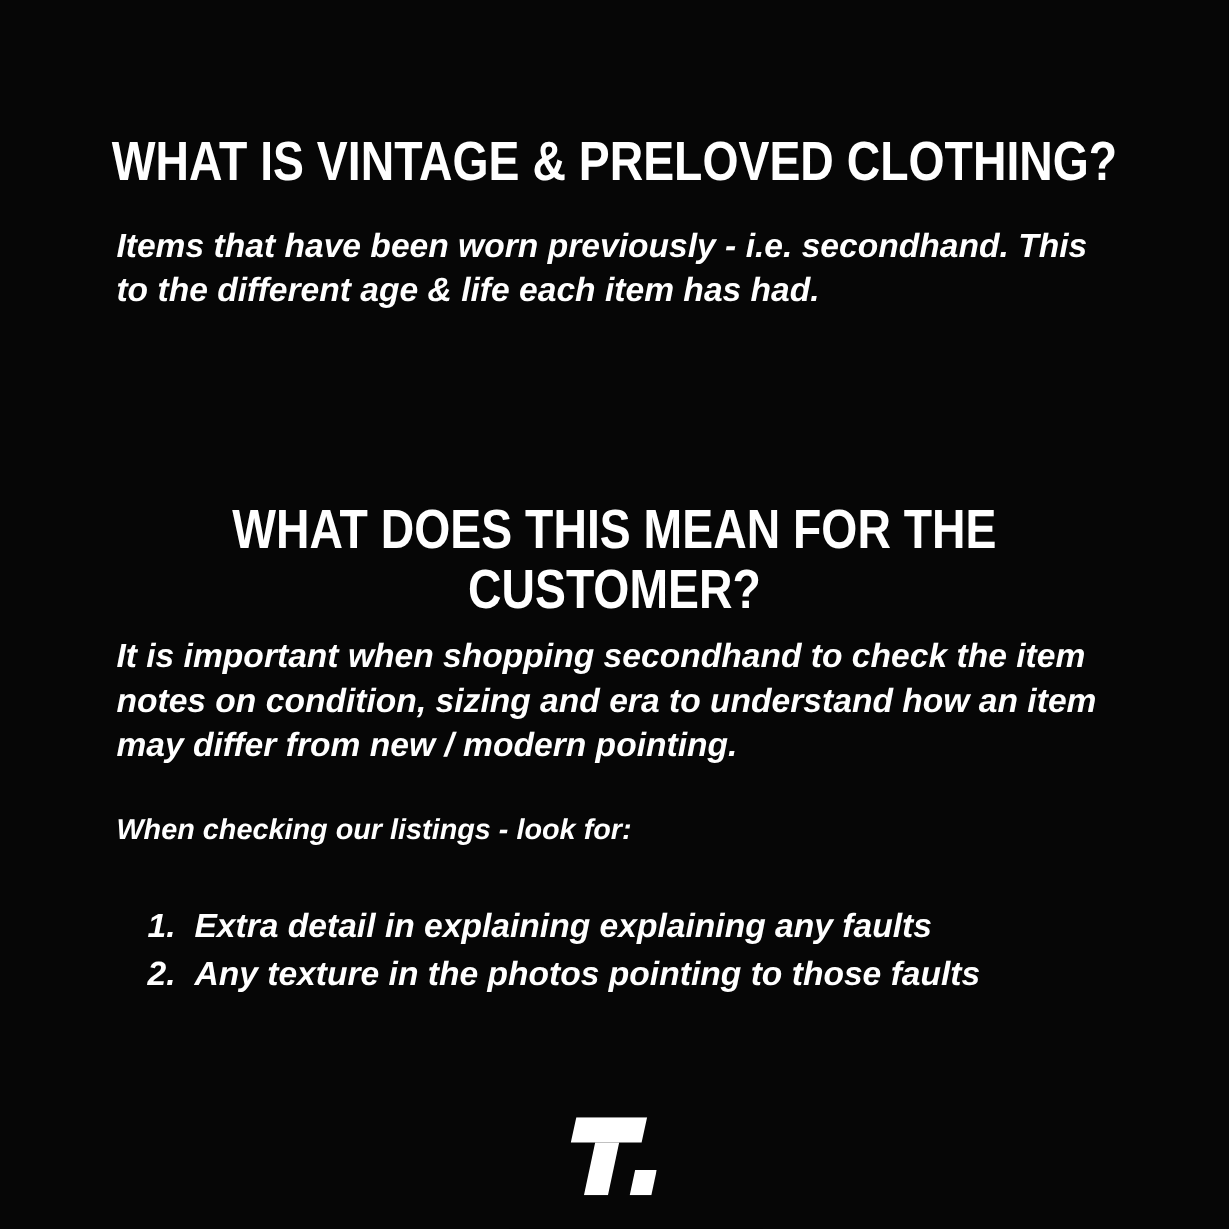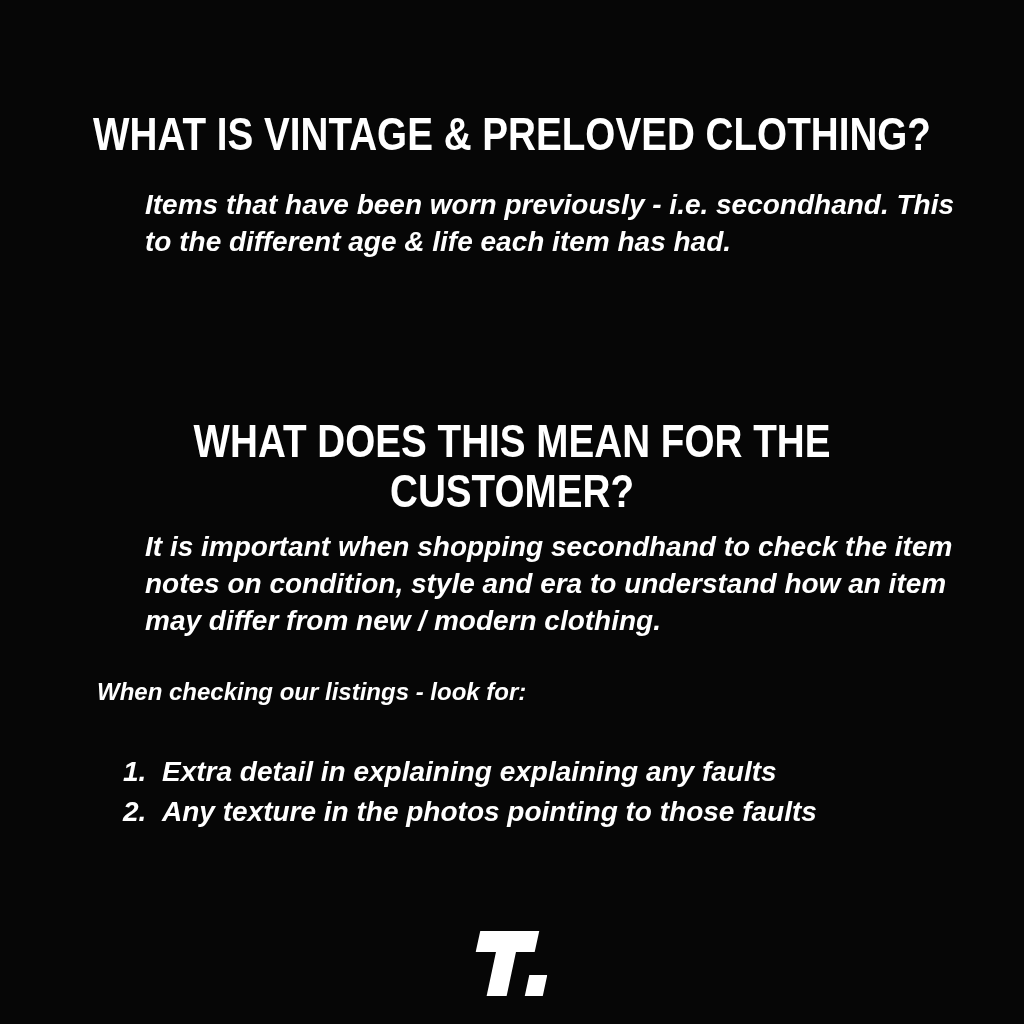--- a/index.html
+++ b/index.html
@@ -35,21 +35,20 @@
   .heading2 { top: 378px; }
   .heading2 .hline { display: block; }
   .bodyblock {
     position: absolute;
     left: 97px;
     font-style: italic;
     font-weight: bold;
     font-size: 28px;
     line-height: 37px;
     color: #ffffff;
-    margin-left: 48px;
   }
   .bodyblock .bline {
     display: block;
     white-space: nowrap;
   }
   .para1 { top: 186px; }
   .para2 { top: 528px; }
   .listings-intro {
     position: absolute;
     left: 97px;
@@ -114,22 +113,22 @@
     <span class="bline">to the different age &amp; life each item has had.</span>
   </div>
 
   <h2 class="heading heading2">
     <span class="hline">WHAT DOES THIS MEAN FOR THE</span>
     <span class="hline">CUSTOMER?</span>
   </h2>
 
   <div class="bodyblock para2">
     <span class="bline">It is important when shopping secondhand to check the item</span>
-    <span class="bline">notes on condition, style and era to understand how an item</span>
-    <span class="bline">may differ from new / modern clothing.</span>
+    <span class="bline">notes on condition, sizing and era to understand how an item</span>
+    <span class="bline">may differ from new / modern pointing.</span>
   </div>
 
   <div class="listings-intro">When checking our listings - look for:</div>
 
   <div class="checklist">
     <div class="check-row">
       <span class="check-num">1.</span>
       <span class="check-text">Extra detail in explaining explaining any faults</span>
     </div>
     <div class="check-row">

